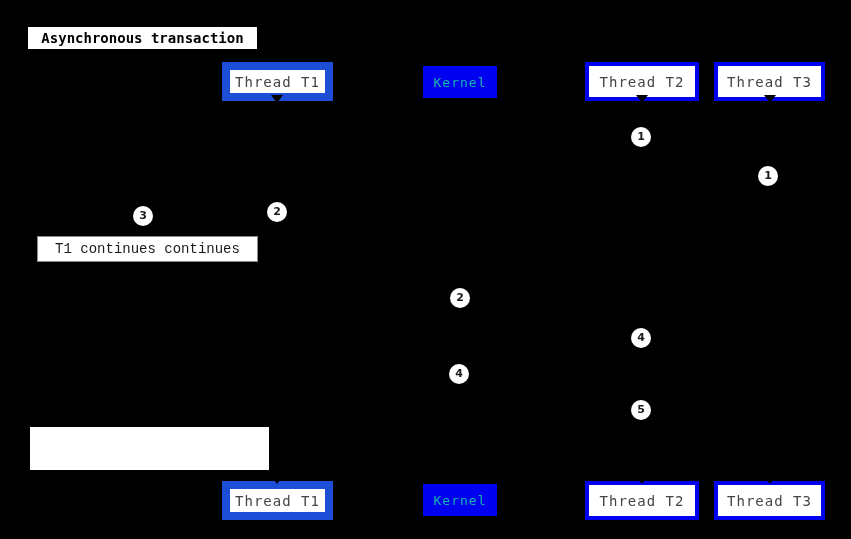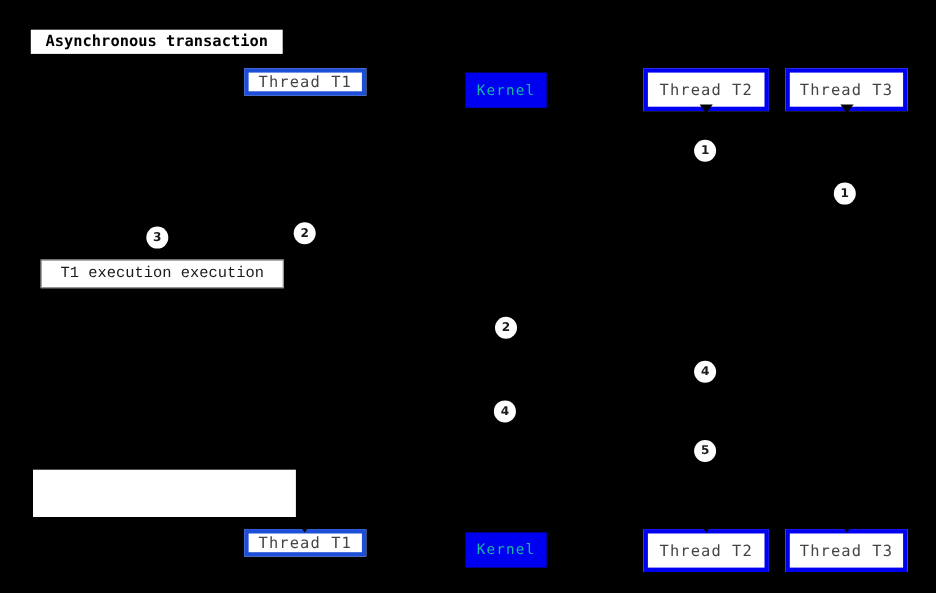--- a/index.html
+++ b/index.html
@@ -37,21 +37,21 @@
     position: absolute;
     box-sizing: border-box;
     background: #ffffff;
     display: flex;
     align-items: center;
     justify-content: center;
     font-size: 14px;
     color: #444444;
     letter-spacing: 1px;
   }
-  .pbox.red-outline  { border: 4px solid #1d4ed8; height: 25px; }
+  .pbox.red-outline  { border: 8px solid #1d4ed8; height: 39px; }
   .pbox.blue-outline { border: 4px solid #0000f0; height: 39px; justify-content: center; }
   .pbox.blue-solid   {
     background: #0000f0;
     color: #14b8a6;
     height: 32px;
     font-size: 13px;
     border: none;
   }
 
   .top-t1   { left: 222px; top: 62px;  width: 111px; }
@@ -151,21 +151,21 @@
 
   <div class="badge b0">1</div>
   <div class="badge b1">1</div>
   <div class="badge b2">2</div>
   <div class="badge b3">3</div>
   <div class="badge b4">2</div>
   <div class="badge b5">4</div>
   <div class="badge b6">4</div>
   <div class="badge b7">5</div>
 
-  <div class="note note-t1">T1 execution execution</div>
+  <div class="note note-t1">T1 continues continues</div>
   <div class="note note-empty"></div>
 
   <div class="arrowhead ah-top-t1"></div>
   <div class="arrowhead ah-top-t2"></div>
   <div class="arrowhead ah-top-t3"></div>
   <div class="arrowhead ah-bot-t1"></div>
   <div class="arrowhead ah-bot-t2"></div>
   <div class="arrowhead ah-bot-t3"></div>
 
   <div class="pbox red-outline bot-t1">

